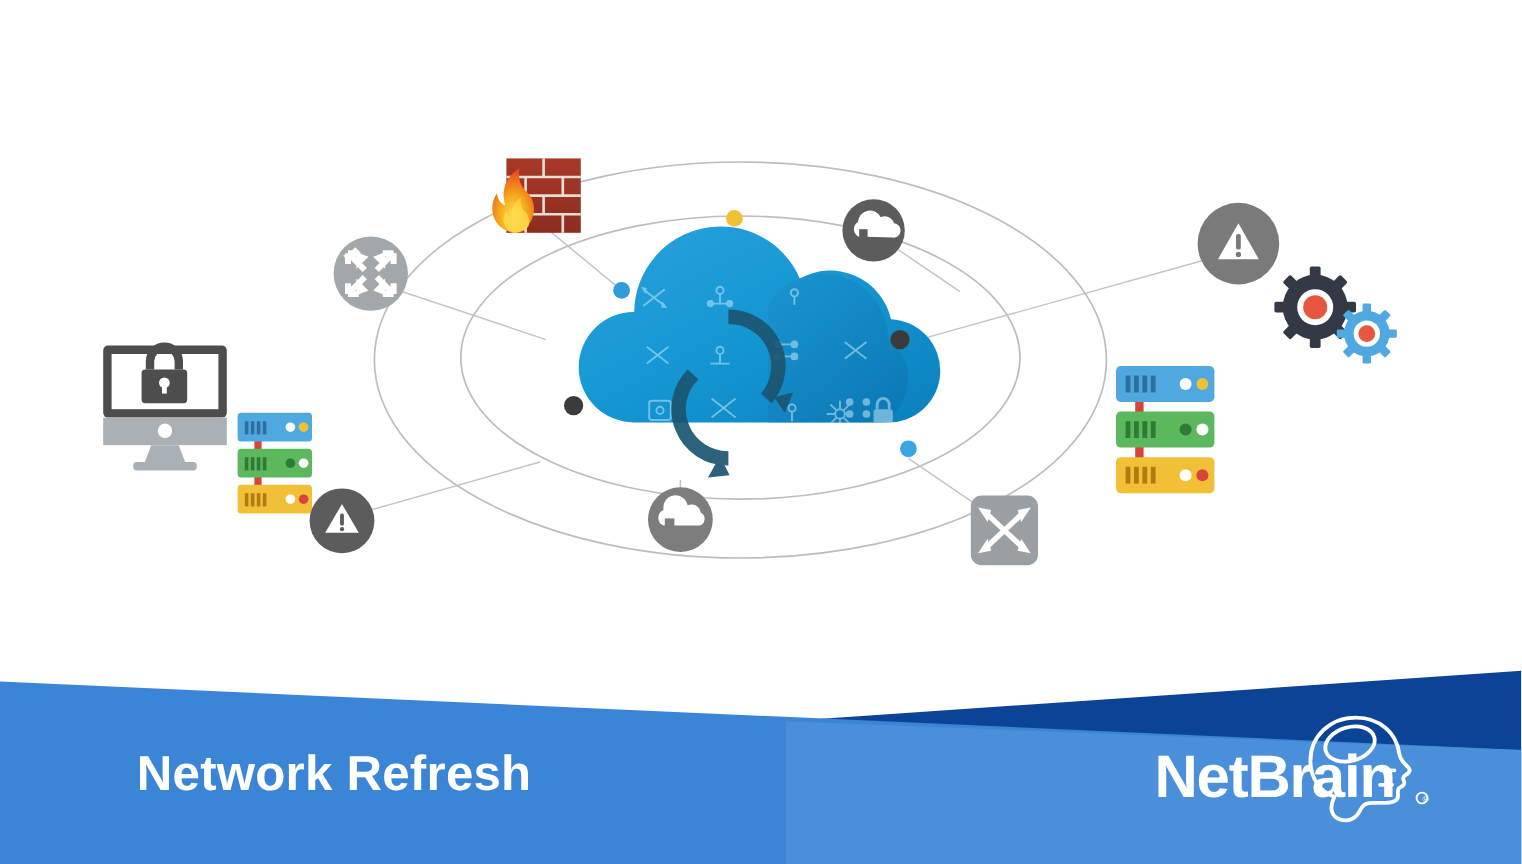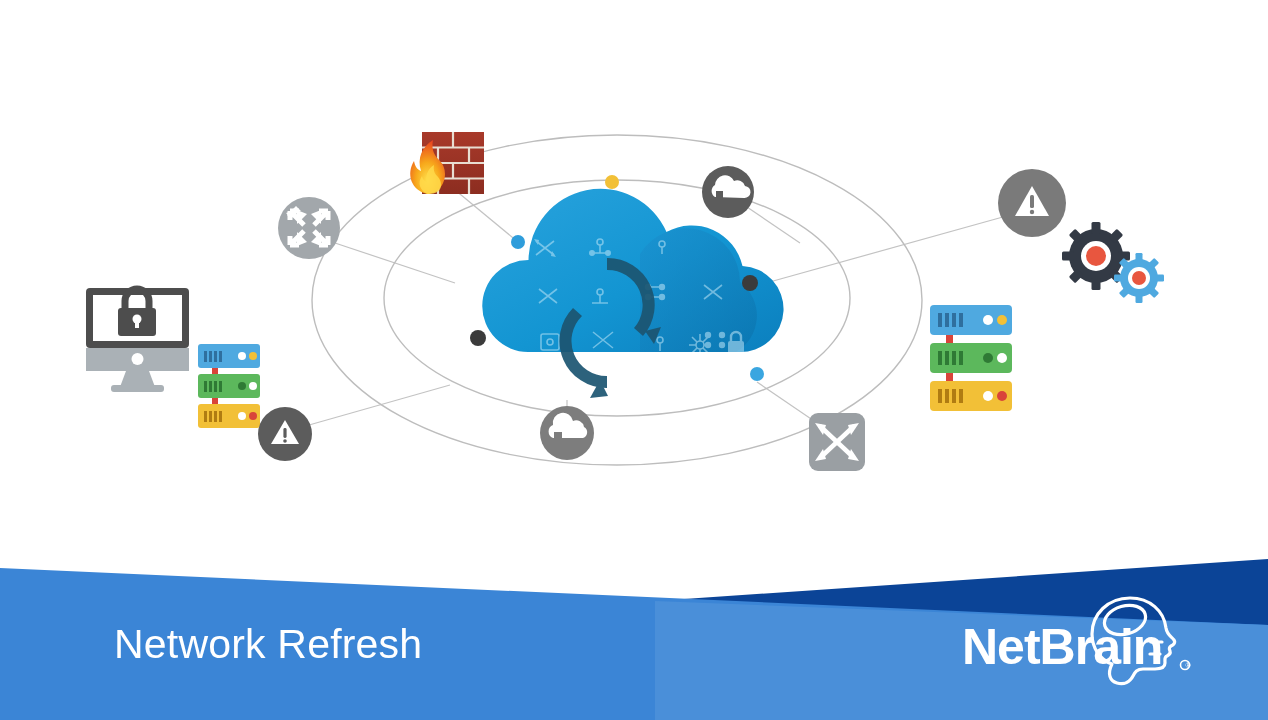--- a/index.html
+++ b/index.html
@@ -35,21 +35,21 @@
     top: 545px;
     width: 1268px;
     height: 175px;
   }
   .title-text {
     position: absolute;
     left: 114px;
     top: 624px;
     font-family: "Liberation Sans", sans-serif;
     font-size: 41px;
-    font-weight: normal;
+    font-weight: bold;
     color: #ffffff;
     letter-spacing: 0.2px;
     line-height: 1;
     white-space: nowrap;
   }
   #logo {
     position: absolute;
     left: 962px;
     top: 592px;
     width: 260px;

